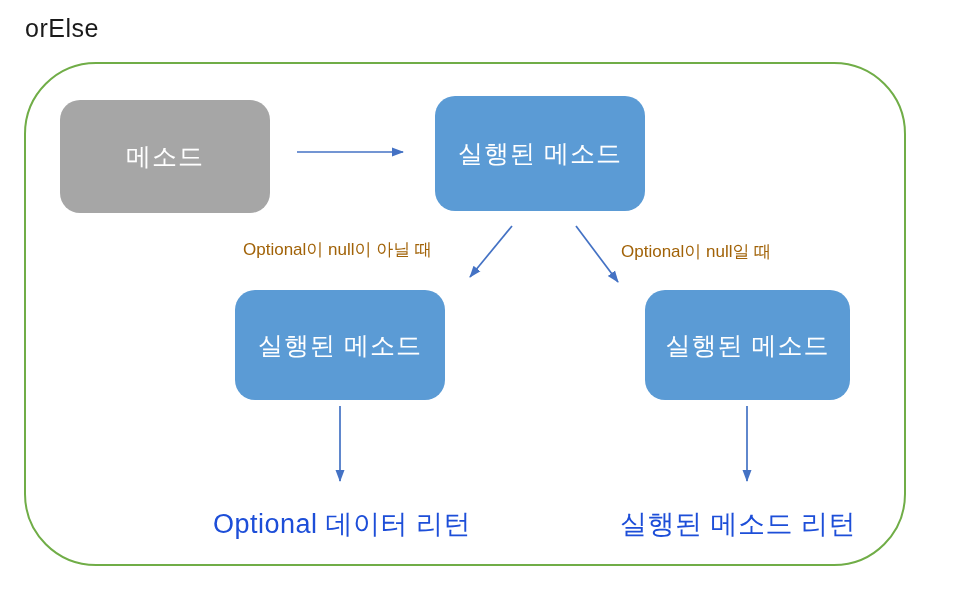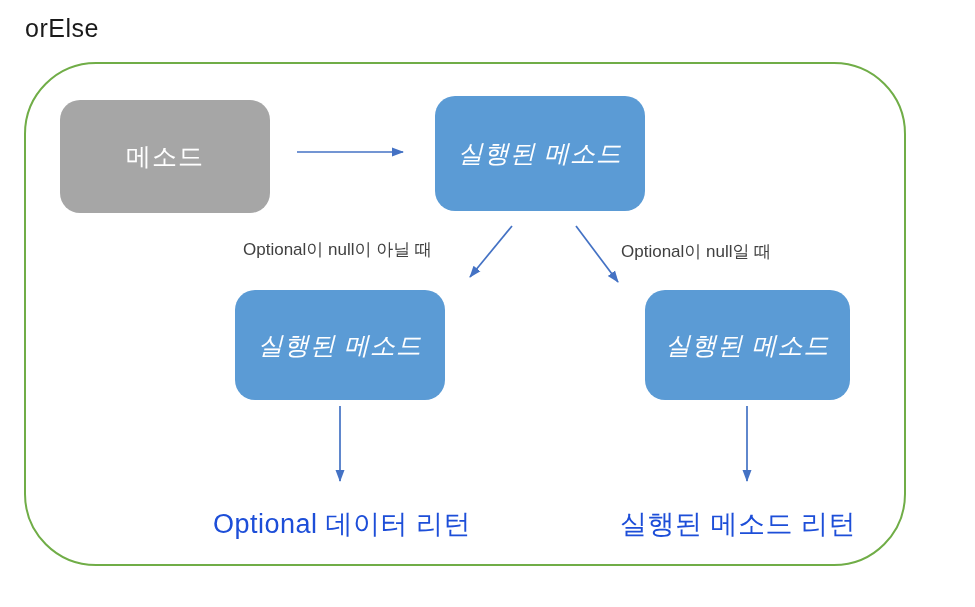--- a/index.html
+++ b/index.html
@@ -39,31 +39,31 @@
     display: flex;
     align-items: center;
     justify-content: center;
     border-radius: 20px;
     color: var(--box-text, #ffffff);
     font-size: 25px;
     letter-spacing: 1px;
     text-align: center;
   }
   .node-gray { background: var(--box-gray, #a6a6a6); }
-  .node-blue { background: var(--box-blue, #5b9bd5); font-style: italic; }
+  .node-blue { background: var(--box-blue, #5b9bd5); }
 
   .node-method        { left: 60px;  top: 100px;  width: 210px; height: 113px; }
   .node-executed-top  { left: 435px; top: 96px;  width: 210px; height: 115px; }
   .node-executed-left { left: 235px; top: 290px; width: 210px; height: 110px; }
   .node-executed-right{ left: 645px; top: 290px; width: 205px; height: 110px; }
 
   .edge-label {
     position: absolute;
     font-size: 17px;
-    color: #404040;
+    color: #a16207;
     white-space: nowrap;
   }
   .edge-label-left  { left: 243px; top: 238px; }
   .edge-label-right { left: 621px; top: 240px; }
 
   .result-text {
     position: absolute;
     font-size: 27px;
     color: #1d4ed8;
     white-space: nowrap;

